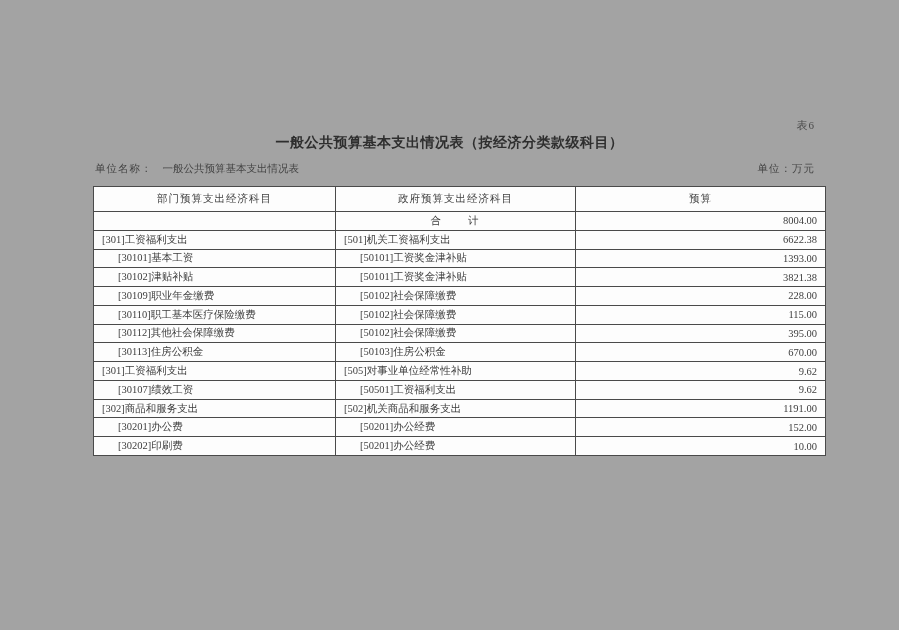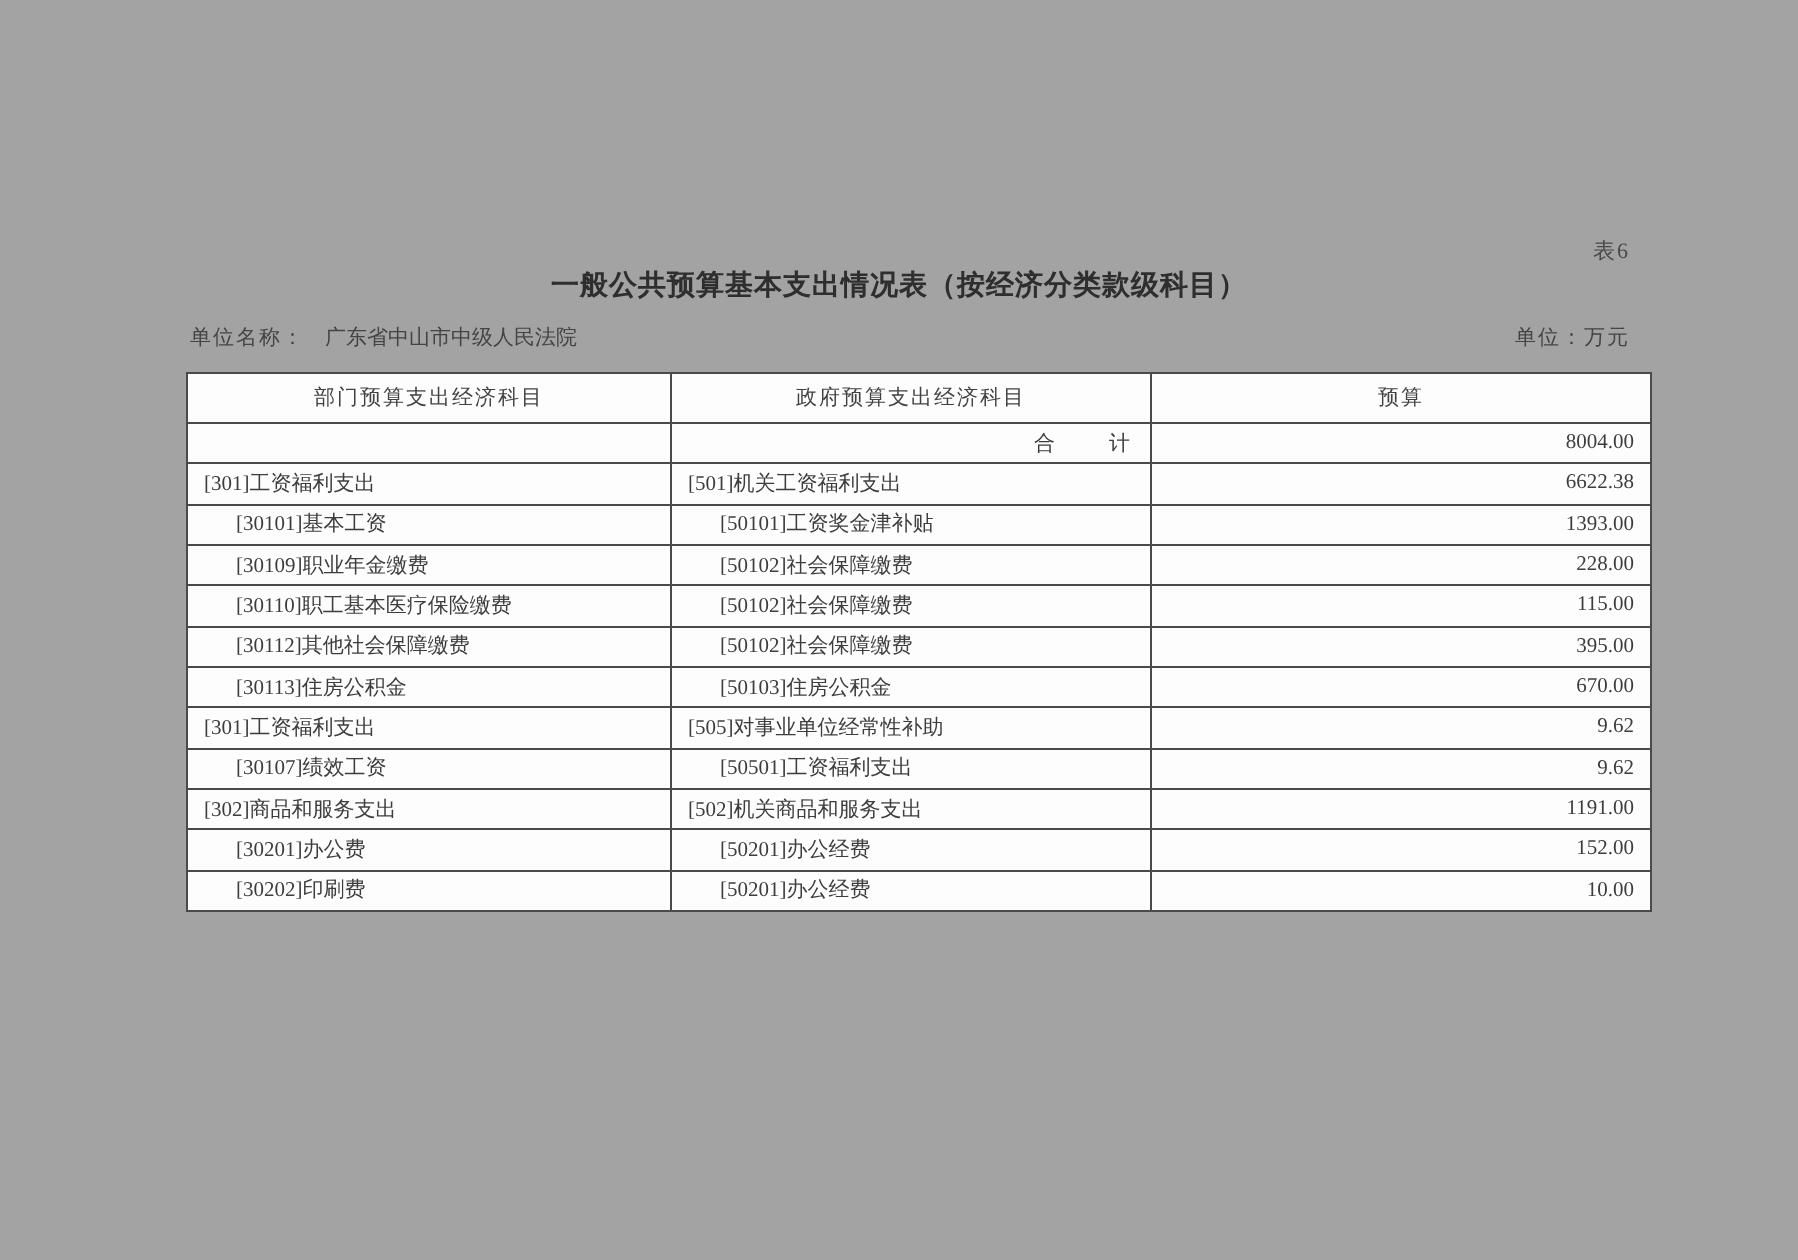--- a/index.html
+++ b/index.html
@@ -65,36 +65,36 @@
   .budget-table thead th {
     height: 25px;
     text-align: center;
     color: #424242;
     letter-spacing: 1px;
   }
   .budget-table td.num {
     text-align: right;
   }
   .budget-table td.indent { padding-left: 24px; }
-  .budget-table td.center { text-align: right; letter-spacing: 2px; margin-top: 16px; }
+  .budget-table td.center { text-align: center; letter-spacing: 2px; margin-top: 16px; }
   .col-dept  { width: 242px; }
   .col-gov   { width: 240px; }
   .col-value { width: 250px; }
 </style>
 </head>
 <body>
 
 <div class="page">
 
   <div class="table-tag">表6</div>
 
   <div class="doc-title">一般公共预算基本支出情况表（按经济分类款级科目）</div>
 
   <div class="meta-row">
-    <span class="unit-name-label">单位名称：</span><span class="unit-name-value">广东省中山市中级人民法院</span>
+    <span class="unit-name-label">单位名称：</span><span class="unit-name-value">一般公共预算基本支出情况表</span>
     <span class="unit-note">单位：万元</span>
   </div>
 
   <table class="budget-table">
     <colgroup>
       <col class="col-dept">
       <col class="col-gov">
       <col class="col-value">
     </colgroup>
     <thead>
@@ -112,20 +112,25 @@
         </tr>
         <tr>
           <td>[301]工资福利支出</td>
           <td>[501]机关工资福利支出</td>
           <td class="num">6622.38</td>
         </tr>
         <tr>
           <td class="indent">[30101]基本工资</td>
           <td class="indent">[50101]工资奖金津补贴</td>
           <td class="num">1393.00</td>
+        </tr>
+        <tr>
+          <td class="indent">[30102]津贴补贴</td>
+          <td class="indent">[50101]工资奖金津补贴</td>
+          <td class="num">3821.38</td>
         </tr>
         <tr>
           <td class="indent">[30109]职业年金缴费</td>
           <td class="indent">[50102]社会保障缴费</td>
           <td class="num">228.00</td>
         </tr>
         <tr>
           <td class="indent">[30110]职工基本医疗保险缴费</td>
           <td class="indent">[50102]社会保障缴费</td>
           <td class="num">115.00</td>

